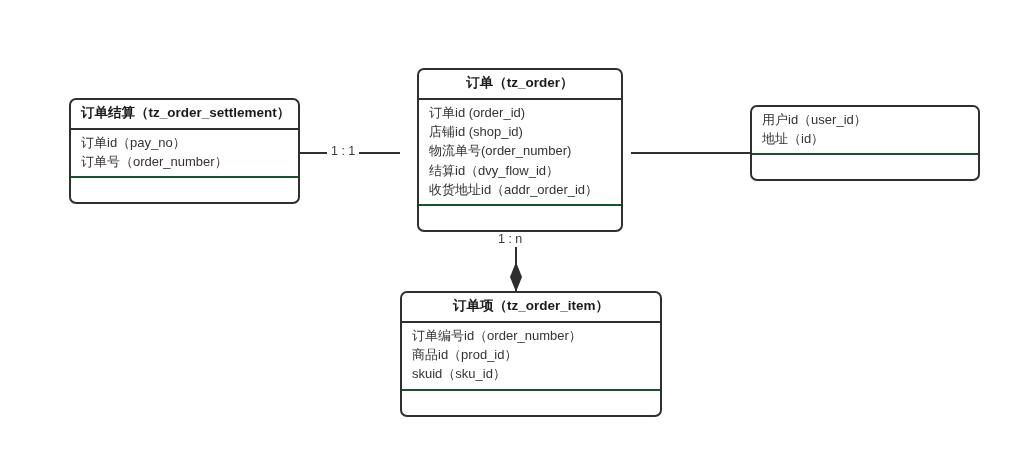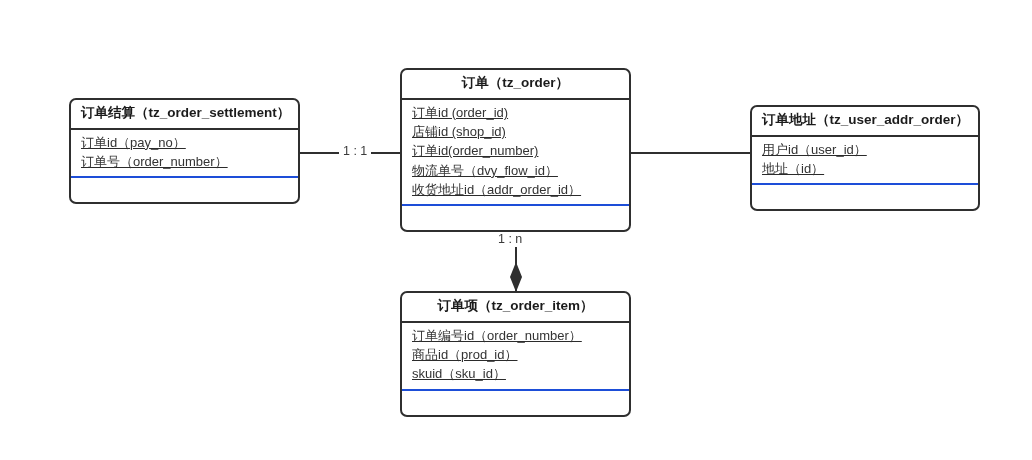--- a/index.html
+++ b/index.html
@@ -41,22 +41,21 @@
     padding: 5px 10px 6px 10px;
     border-bottom: 2px solid #2f2f2f;
     white-space: nowrap;
   }
   .entity-title.center { text-align: center; }
   .entity-title.left   { text-align: left; }
 
   .entity-attrs {
     box-sizing: border-box;
     padding: 3px 27px 5px 10px;
-    border-bottom: 2px solid #1d4ed8;
-    text-decoration: underline;
+    border-bottom: 2px solid #14532d;
   }
   .attr {
     font-size: 13px;
     line-height: 1.48;
     color: #333333;
     white-space: nowrap;
   }
   .entity-footer {
     box-sizing: border-box;
     min-height: 24px;
@@ -94,63 +93,62 @@
     z-index: 4;
     line-height: 0;
   }
 </style>
 </head>
 <body>
 
 <div id="canvas">
 
   <div class="conn-h" style="left:300px; top:152px; width:100px;"></div>
-  <div class="edge-label" style="left:339px; top:144px;">1 : 1</div>
+  <div class="edge-label" style="left:327px; top:144px;">1 : 1</div>
 
   <div class="conn-h" style="left:631px; top:152px; width:119px;"></div>
 
   <div class="conn-v" style="left:515px; top:226px; height:66px;"></div>
   <div class="edge-label" style="left:494px; top:232px;">1 : n</div>
   <div class="diamond-marker" style="left:507px; top:262px;">
     <svg width="18" height="30" viewBox="0 0 18 30" aria-hidden="true">
       <polygon points="9,0 15,15 9,30 3,15" fill="#2f2f2f"></polygon>
     </svg>
   </div>
 
   <div class="entity" style="left:69px; top:98px; width:231px;">
     <div class="entity-title left">订单结算（tz_order_settlement）</div>
     <div class="entity-attrs">
       <div class="attr">订单id（pay_no）</div>
       <div class="attr">订单号（order_number）</div>
     </div>
     <div class="entity-footer"></div>
   </div>
 
-  <div class="entity" style="left:400px; top:68px; width:231px;">
+  <div class="entity" style="left:417px; top:68px; width:206px;">
     <div class="entity-title center">订单（tz_order）</div>
     <div class="entity-attrs">
       <div class="attr">订单id (order_id)</div>
       <div class="attr">店铺id (shop_id)</div>
-      <div class="attr">订单id(order_number)</div>
-      <div class="attr">物流单号（dvy_flow_id）</div>
+      <div class="attr">物流单号(order_number)</div>
+      <div class="attr">结算id（dvy_flow_id）</div>
       <div class="attr">收货地址id（addr_order_id）</div>
     </div>
     <div class="entity-footer"></div>
   </div>
 
   <div class="entity" style="left:750px; top:105px; width:230px;">
-    <div class="entity-title left">订单地址（tz_user_addr_order）</div>
     <div class="entity-attrs">
       <div class="attr">用户id（user_id）</div>
       <div class="attr">地址（id）</div>
     </div>
     <div class="entity-footer"></div>
   </div>
 
-  <div class="entity" style="left:400px; top:291px; width:231px;">
+  <div class="entity" style="left:400px; top:291px; width:262px;">
     <div class="entity-title center">订单项（tz_order_item）</div>
     <div class="entity-attrs">
       <div class="attr">订单编号id（order_number）</div>
       <div class="attr">商品id（prod_id）</div>
       <div class="attr">skuid（sku_id）</div>
     </div>
     <div class="entity-footer"></div>
   </div>
 
 </div>

